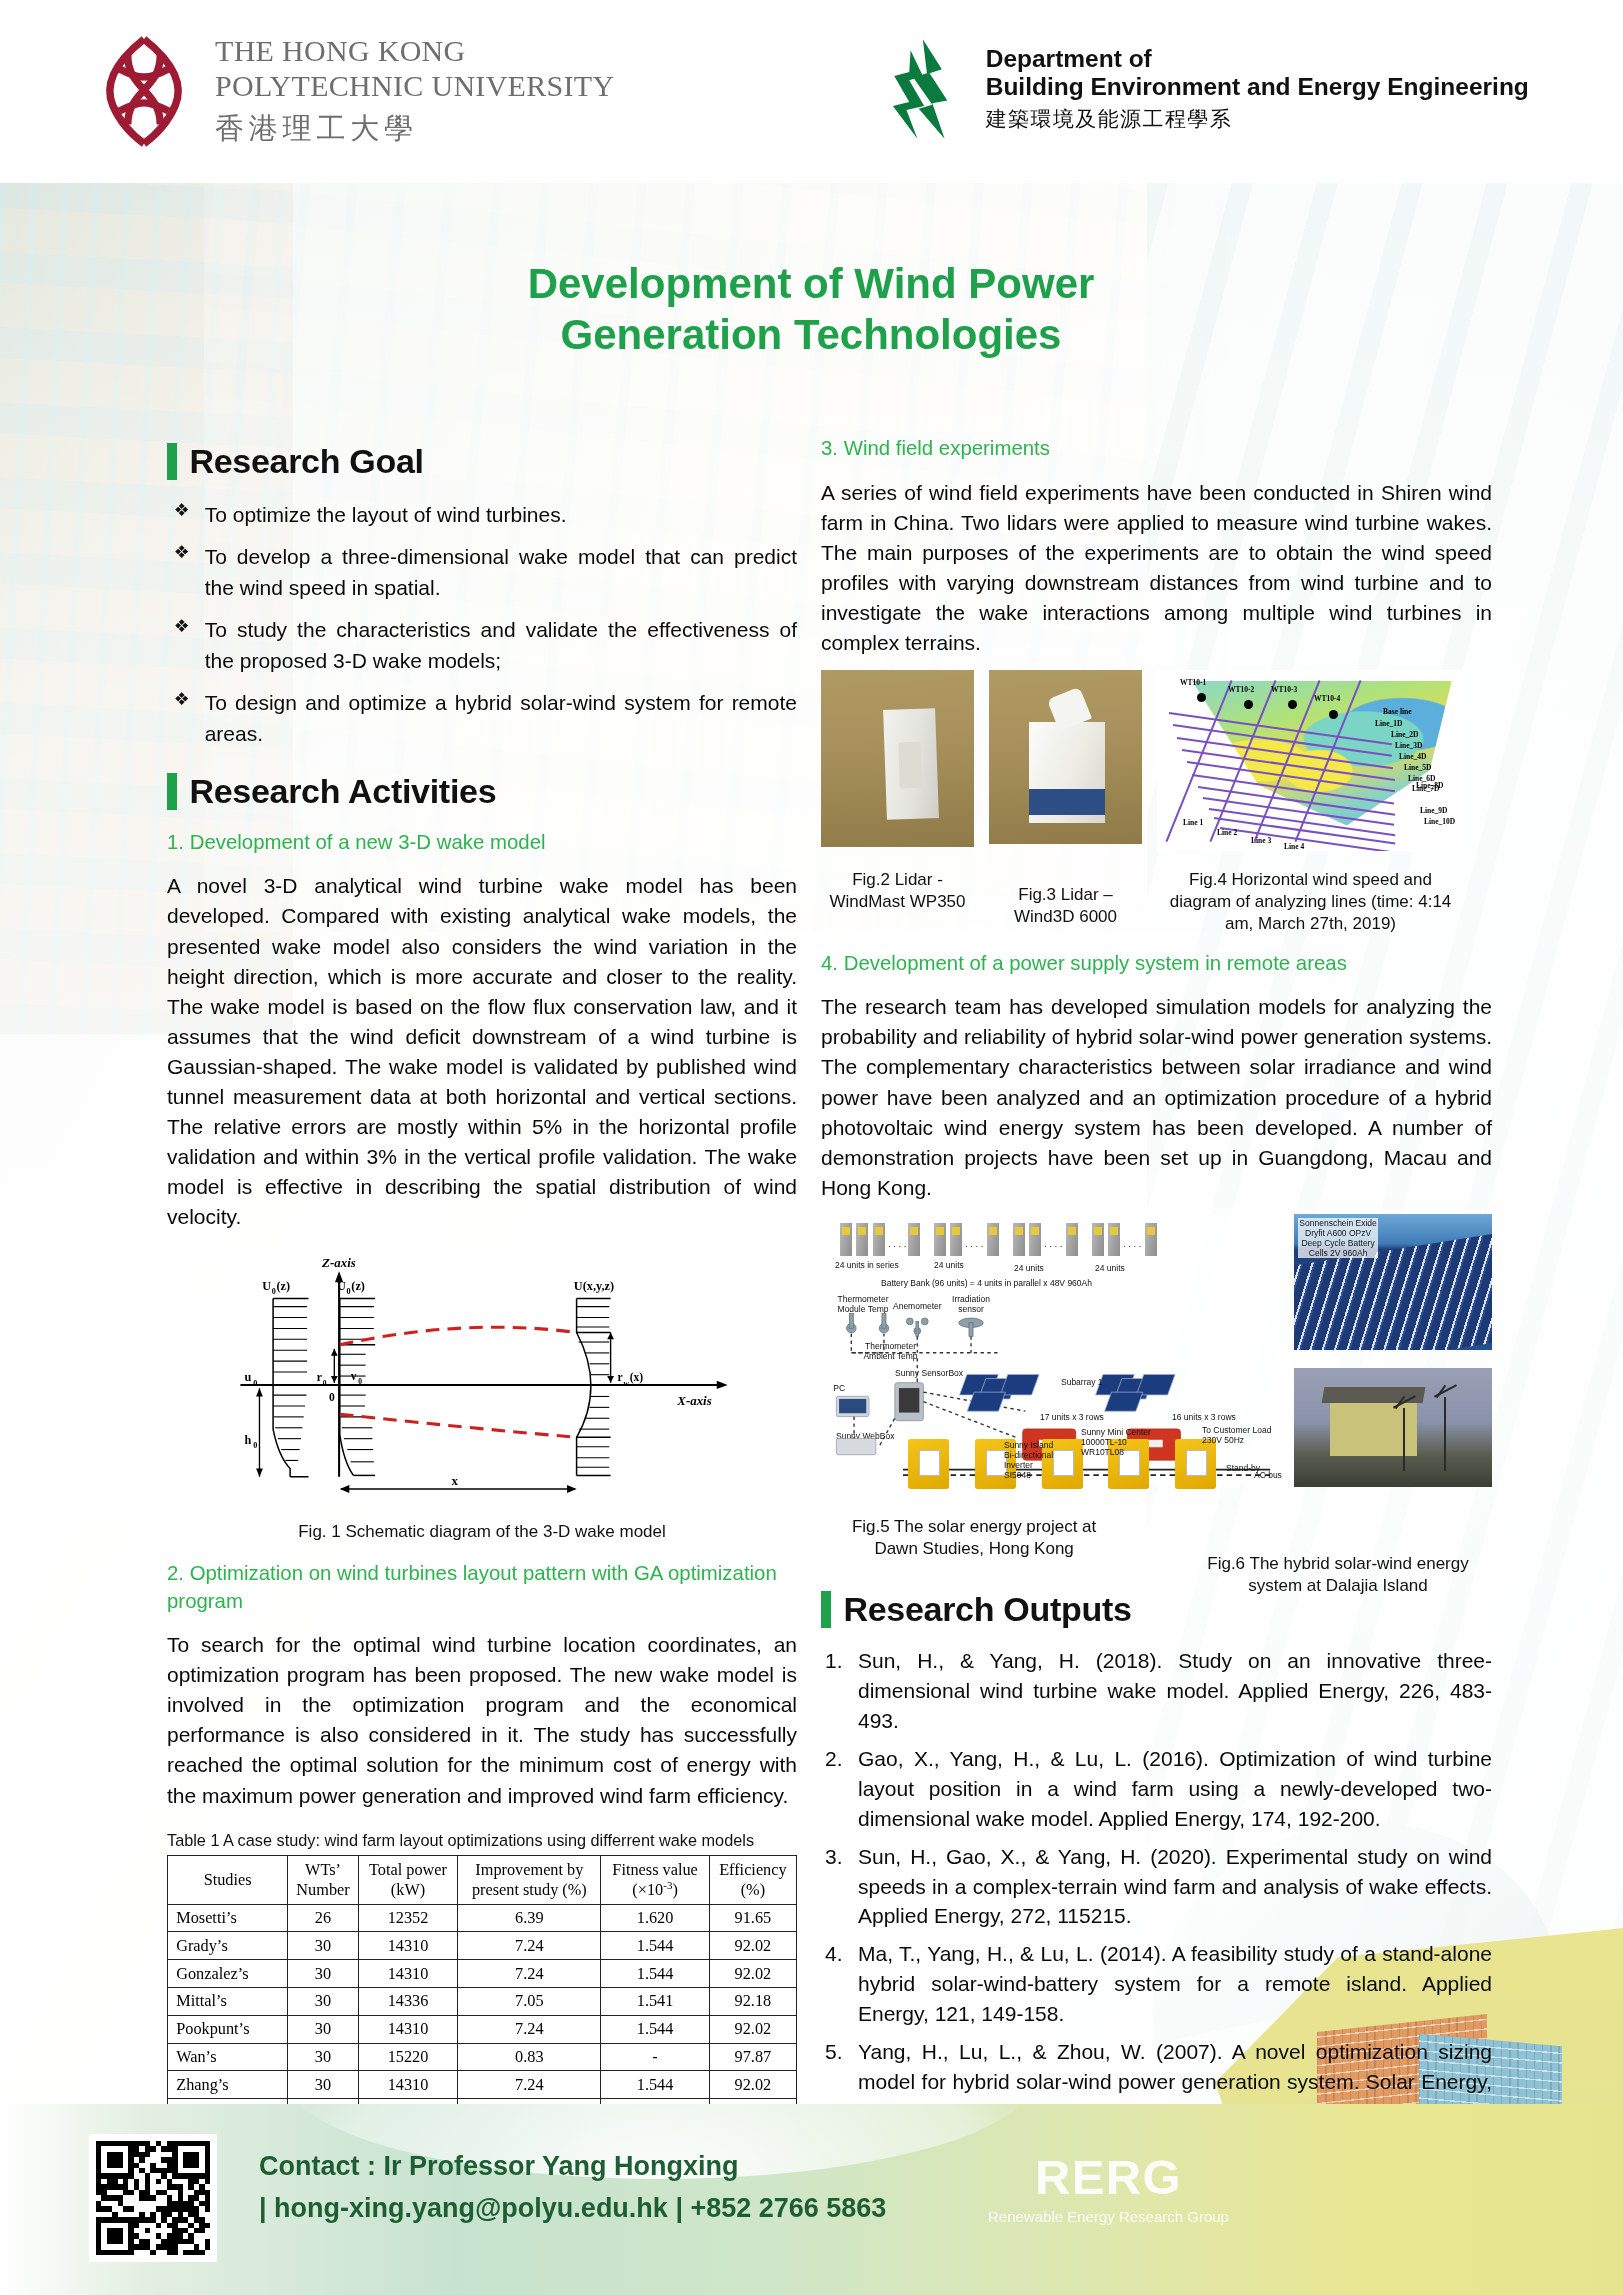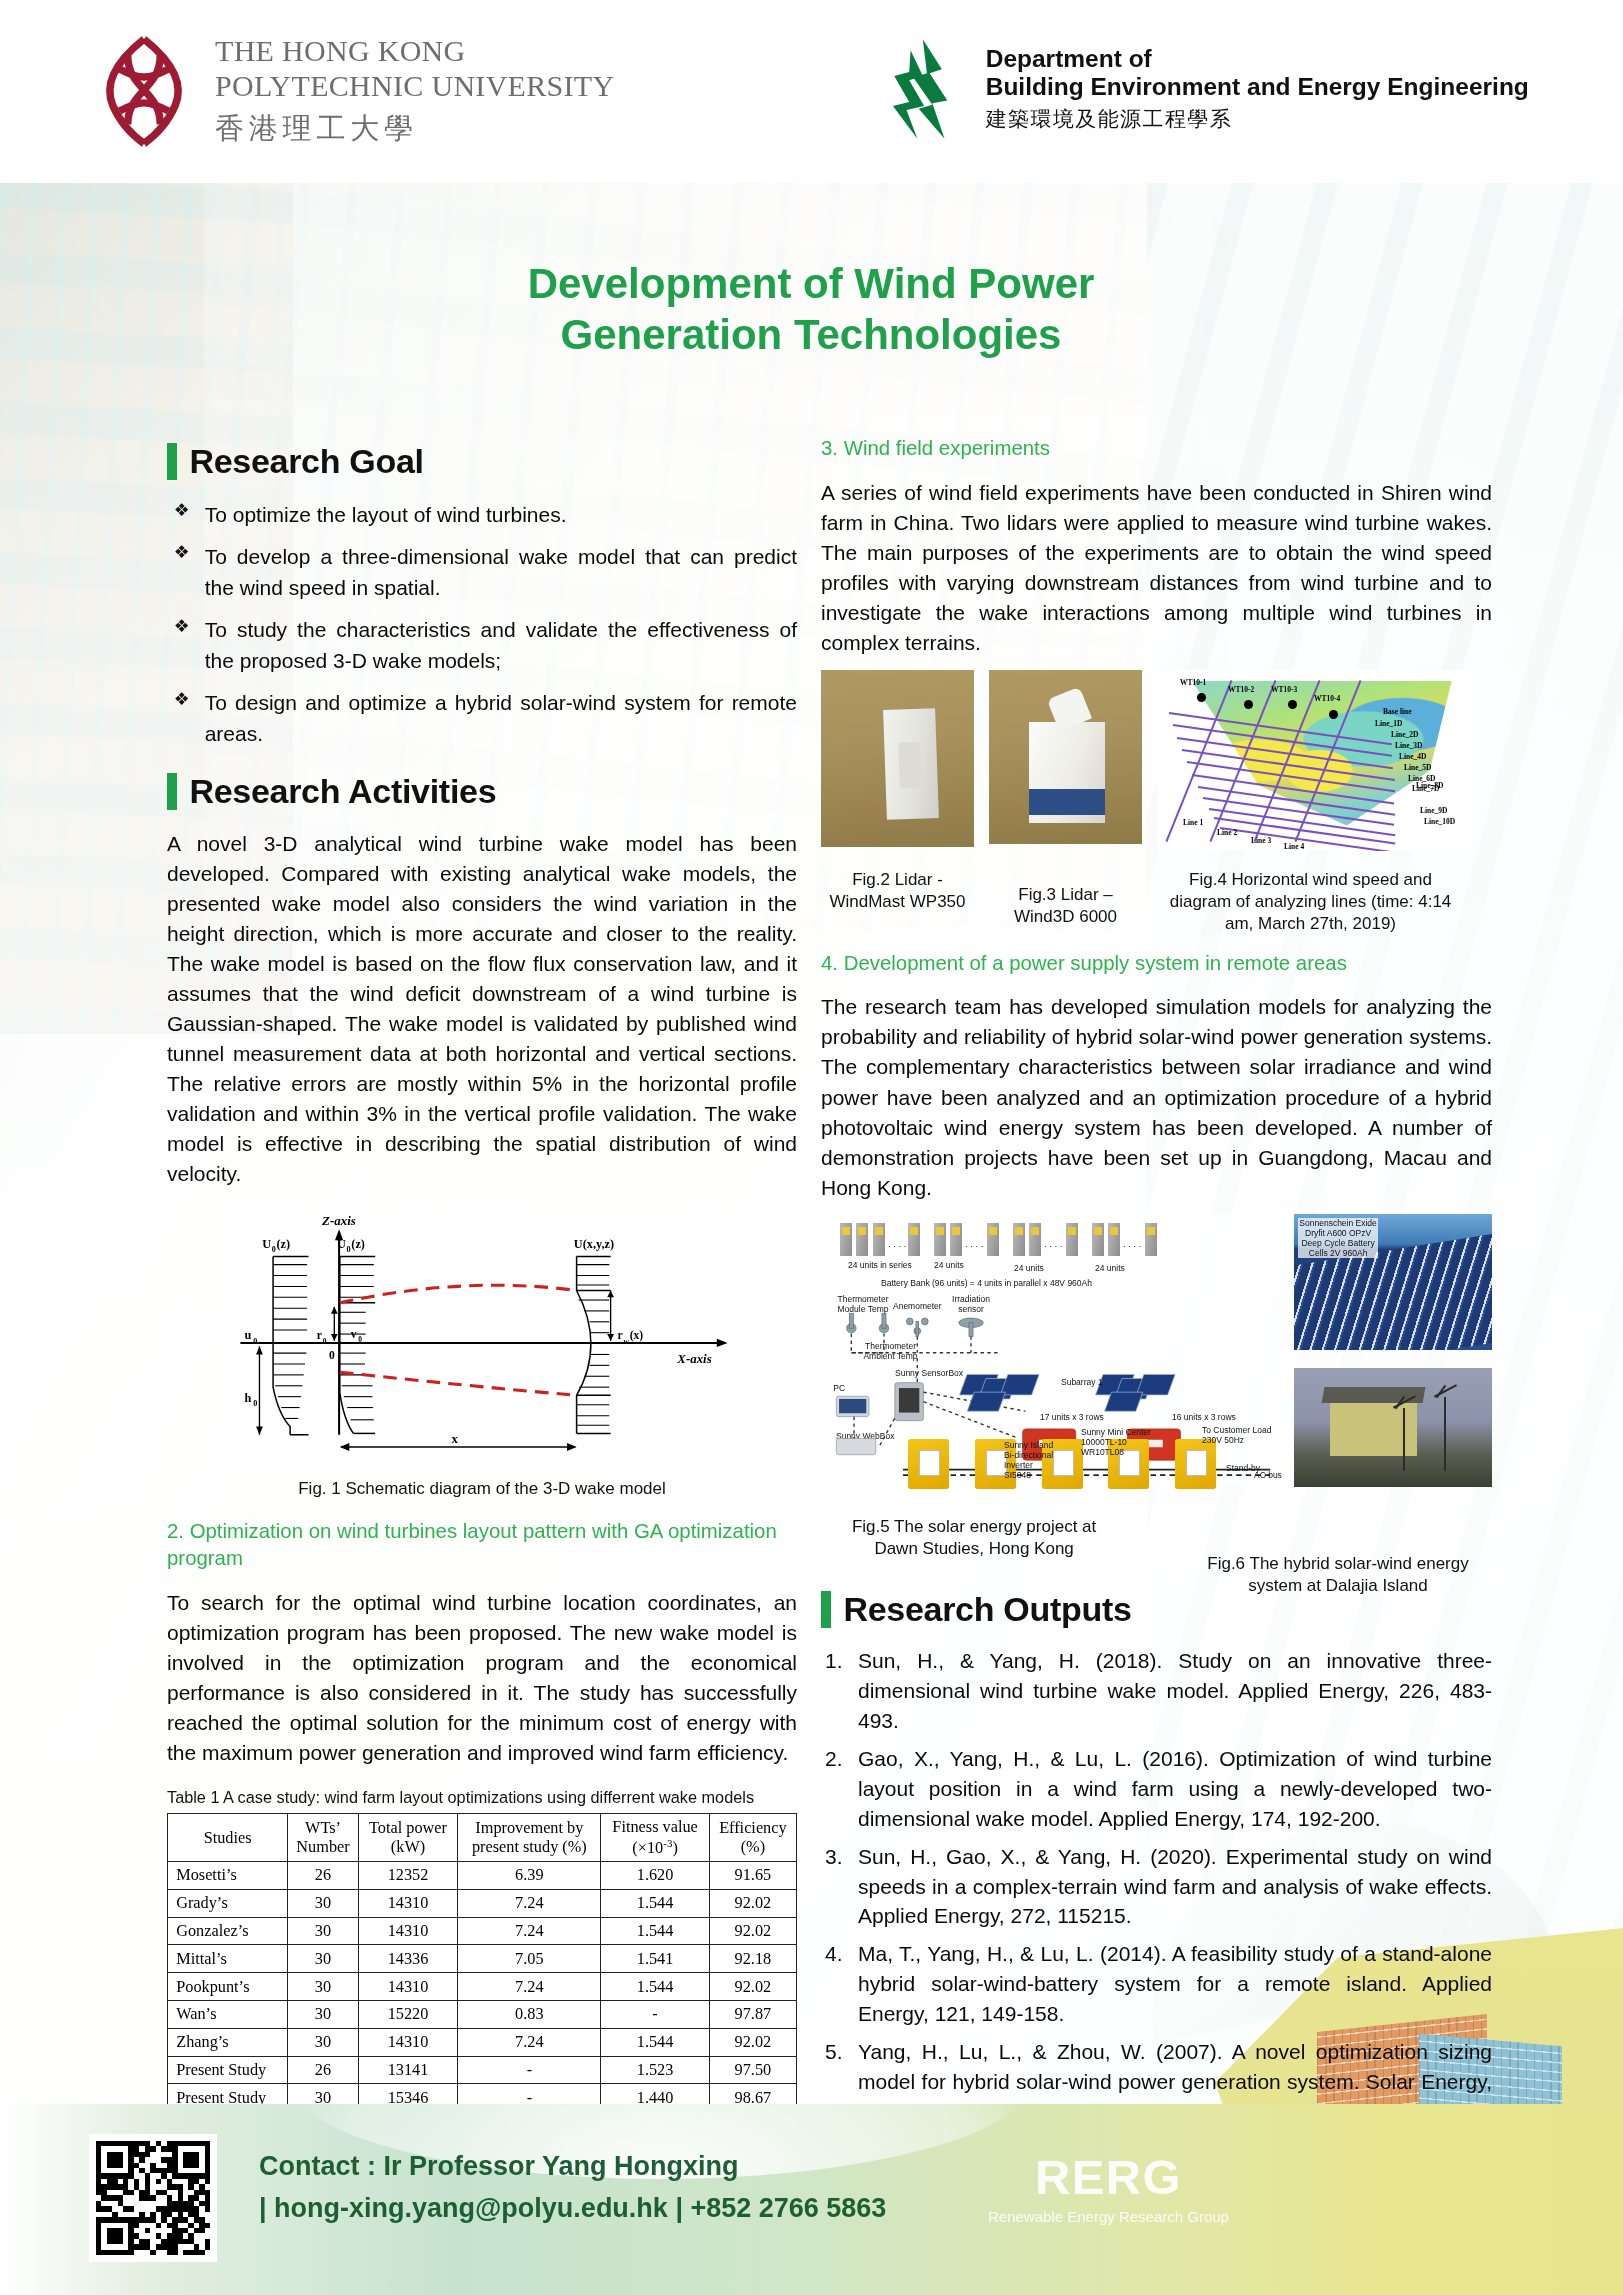--- a/index.html
+++ b/index.html
@@ -313,20 +313,21 @@
       <li>To develop a three-dimensional wake model that can predict the wind speed in spatial.</li>
       <li>To study the characteristics and validate the effectiveness of the proposed 3-D wake models;</li>
       <li>To design and optimize a hybrid solar-wind system for remote areas.</li>
     </ul>
 
     <div class="sec-head" style="margin-top:23px;">
       <span class="sec-bar"></span>
       <span class="sec-title">Research Activities</span>
     </div>
 
+    <div class="sub-head">1.  Development of a new 3-D wake model</div>
     <div class="body-text">A  novel 3-D analytical wind turbine wake model has been developed. Compared with existing analytical wake models, the presented wake model also considers the wind variation in the height direction, which is more accurate and closer to the reality. The wake model is based on the flow flux conservation law, and it assumes that the wind deficit downstream of a wind turbine is Gaussian-shaped. The wake model is validated by published wind tunnel measurement data at both horizontal and vertical sections. The relative errors are mostly within 5% in the horizontal profile validation and within 3% in the vertical profile validation. The wake model is effective in describing the spatial distribution of wind velocity.</div>
 
     <div class="fig1-wrap">
       <div class="fig1-box">
         <svg width="524" height="259" viewBox="0 0 770 380" aria-hidden="true">
 
           <line x1="175" y1="40" x2="175" y2="330" stroke="#000" stroke-width="3"></line>
           <polygon points="175,28 169,44 181,44" fill="#000"></polygon>
           <line x1="30" y1="195" x2="735" y2="195" stroke="#000" stroke-width="3"></line>
           <polygon points="746,195 730,189 730,201" fill="#000"></polygon>
@@ -629,21 +630,21 @@
         <div class="sys-lbl" style="left:144px;top:24.5px;font-size:9.5px;">. . . .</div>
         <div class="bat" style="left:166px;top:9.5px;"></div>
         <div class="bat" style="left:192px;top:9.5px;"></div>
           <div class="bat" style="left:208px;top:9.5px;"></div>
         <div class="sys-lbl" style="left:223px;top:24.5px;font-size:9.5px;">. . . .</div>
         <div class="bat" style="left:245px;top:9.5px;"></div>
         <div class="bat" style="left:271px;top:9.5px;"></div>
           <div class="bat" style="left:287px;top:9.5px;"></div>
         <div class="sys-lbl" style="left:302px;top:24.5px;font-size:9.5px;">. . . .</div>
         <div class="bat" style="left:324px;top:9.5px;"></div>
-        <div class="sys-lbl" style="left:27px;top:46px;">24 units in series</div>
+        <div class="sys-lbl" style="left:14px;top:46px;">24 units in series</div>
         <div class="sys-lbl" style="left:113px;top:46px;">24 units</div>
         <div class="sys-lbl" style="left:193px;top:49px;">24 units</div>
         <div class="sys-lbl" style="left:274px;top:49px;">24 units</div>
         <div class="sys-lbl" style="left:60px;top:64px;">Battery Bank (96 units) =  4 units in parallel x 48V 960Ah</div>
 
         <div class="sys-lbl" style="left:15px;top:80px;width:54px;white-space:normal;text-align:center;">Thermometer Module Temp</div>
         <div class="sys-lbl" style="left:72px;top:87px;">Anemometer</div>
         <div class="sys-lbl" style="left:128px;top:80px;width:44px;white-space:normal;text-align:center;">Irradiation sensor</div>
         <div class="sys-lbl" style="left:38px;top:127px;width:63px;white-space:normal;text-align:center;">Thermometer Ambient Temp</div>
         <div class="sys-lbl" style="left:12.3px;top:169px;">PC</div>

